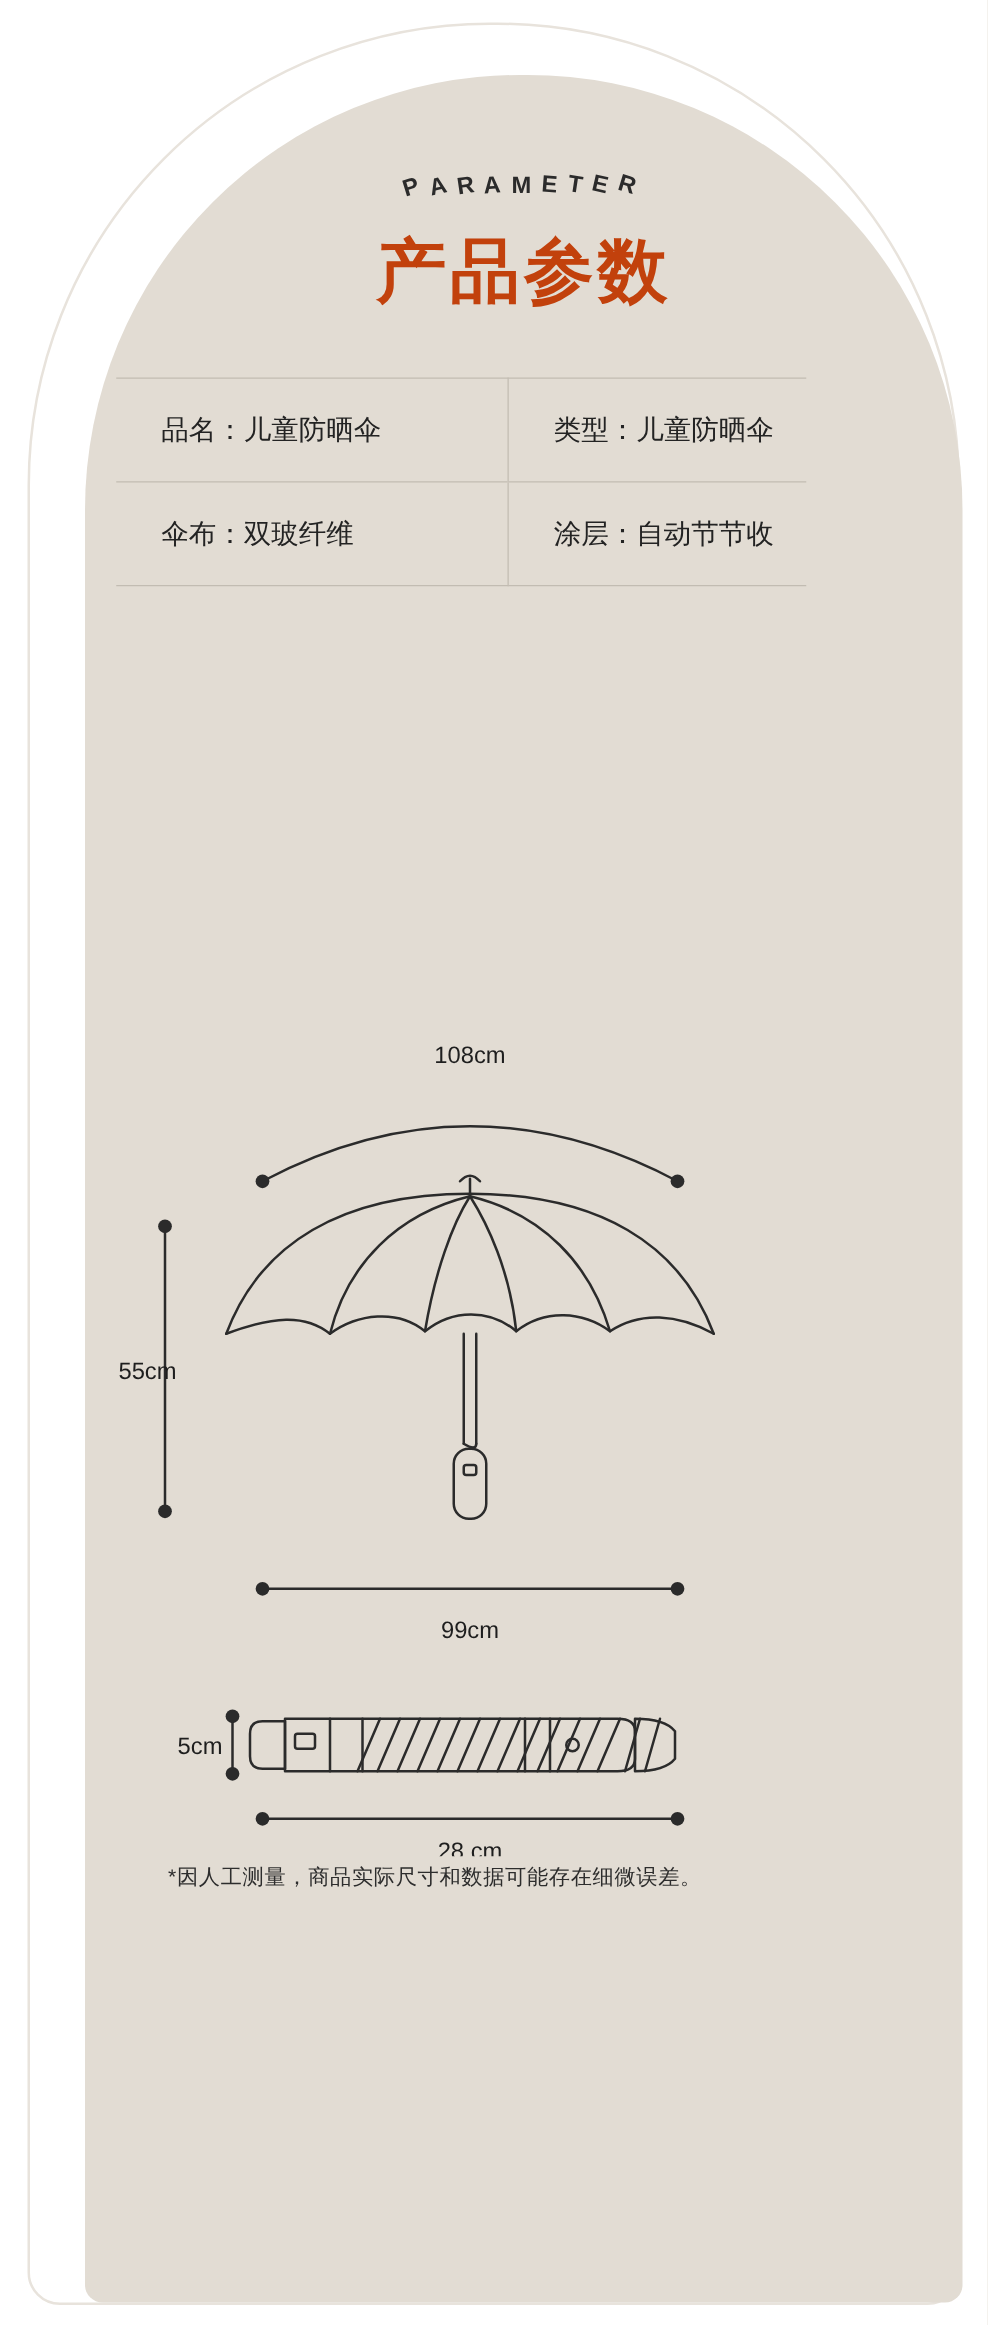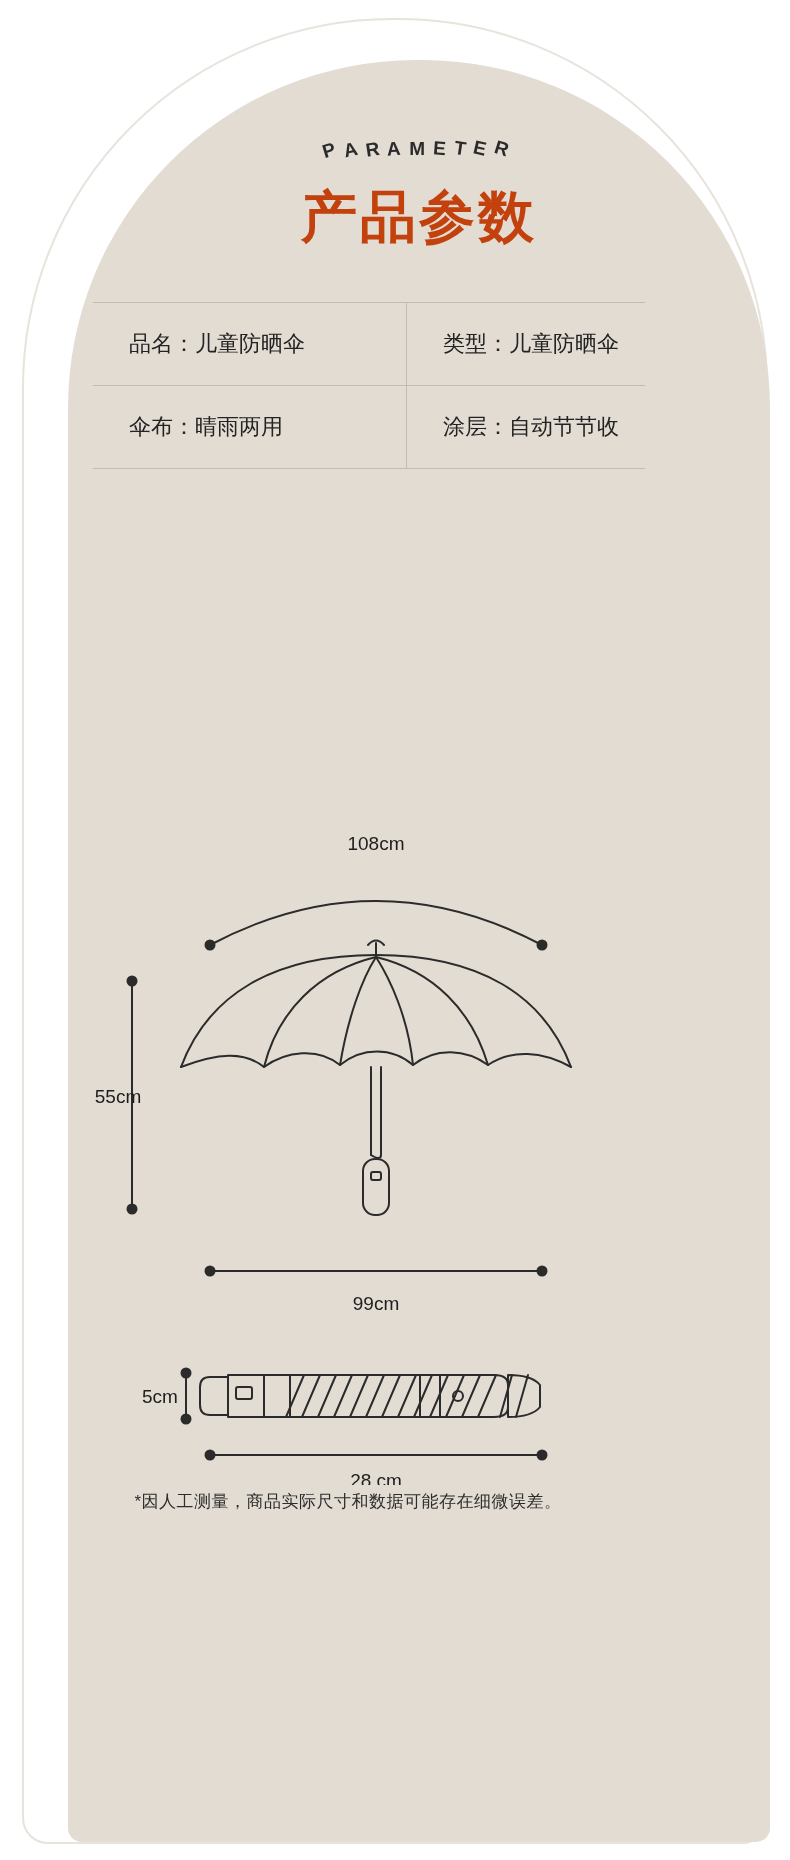--- a/index.html
+++ b/index.html
@@ -137,21 +137,21 @@
 
       <div class="header-cn">产品参数</div>
 
       <table class="param-table">
         <tbody>
           <tr>
             <td><span>品名：</span><span>儿童防晒伞</span></td>
             <td><span>类型：</span><span>儿童防晒伞</span></td>
           </tr>
           <tr>
-            <td><span>伞布：</span><span>晴雨两用</span></td>
+            <td><span>伞布：</span><span>双玻纤维</span></td>
             <td><span>涂层：</span><span>自动节节收</span></td>
           </tr>
         </tbody>
       </table>
 
       <div class="diagram">
         <svg width="702" height="690" viewBox="0 0 702 690" xmlns="http://www.w3.org/2000/svg">
           <g fill="none" stroke="#2b2b2b" stroke-width="2" stroke-linecap="round" stroke-linejoin="round">
 
             <path d="M142 150 Q308 62 474 150"></path>

